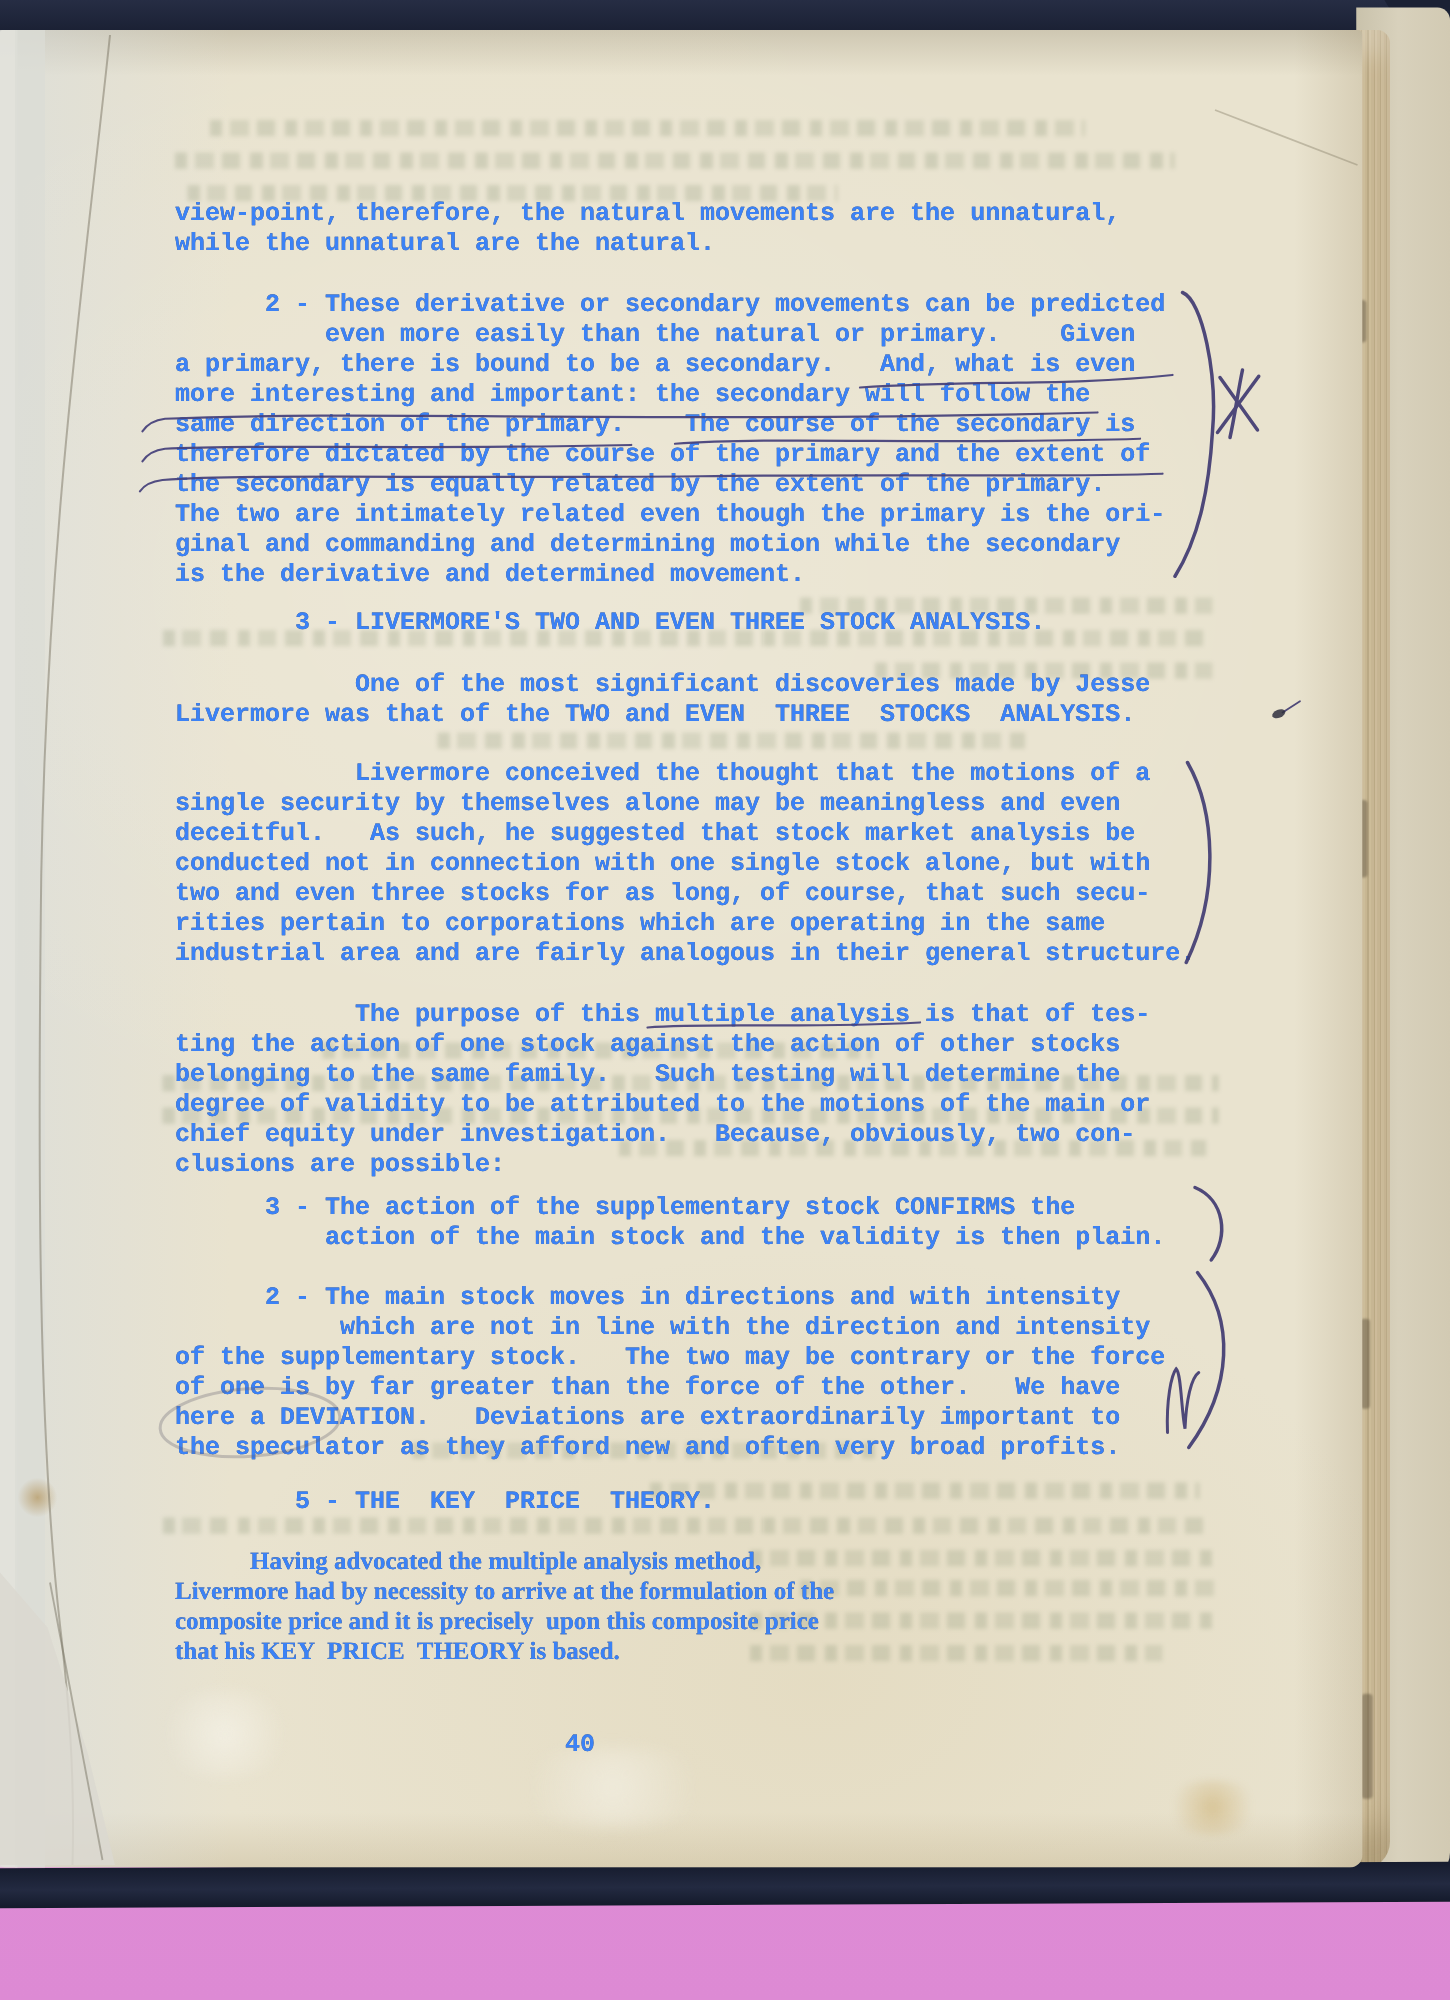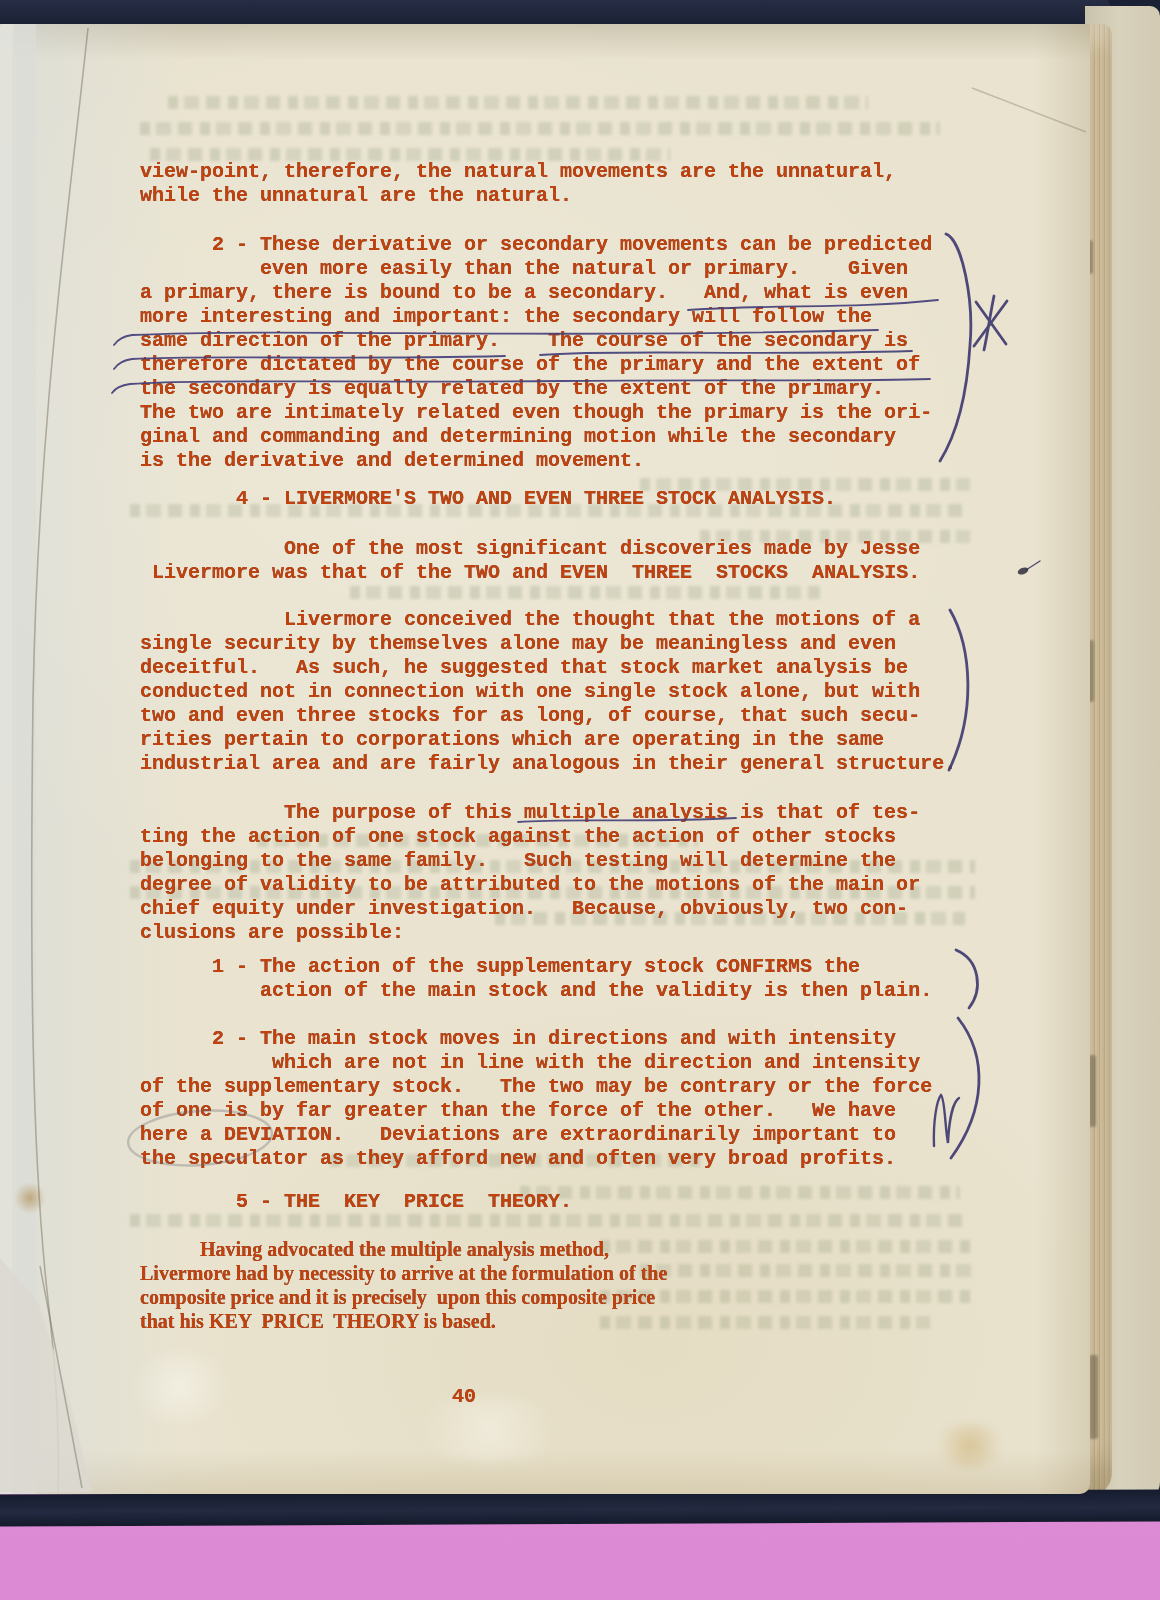--- a/index.html
+++ b/index.html
@@ -41,21 +41,21 @@
   .edge-strip-b{position:absolute;left:12px;top:24px;width:24px;height:1470px;background:#dbdcd5;opacity:.75;}
   
   .ghost{position:absolute;height:13px;opacity:.42;filter:blur(1.6px);
     background:repeating-linear-gradient(90deg, rgba(139,150,120,.65) 0 10px, rgba(139,150,120,0) 10px 16px,
       rgba(139,150,120,.5) 16px 31px, rgba(139,150,120,0) 31px 38px, rgba(139,150,120,.6) 38px 52px, rgba(139,150,120,0) 52px 60px);}
   
   .blob{position:absolute;border-radius:50%;}
   
   .tx{position:absolute;left:140px;white-space:pre;
     font:700 20px/24px "Liberation Mono","DejaVu Sans Mono",monospace;
-    color:#c2410c;text-shadow:0 0 .5px rgba(44,44,58,.85);letter-spacing:0;}
+    color:#3b82f6;text-shadow:0 0 .5px rgba(44,44,58,.85);letter-spacing:0;}
   .pen-layer{position:absolute;left:0;top:0;width:1160px;height:1600px;pointer-events:none;}
 </style>
 </head>
 <body>
 
 <div class="cover cover-top"></div>
 <div class="cover cover-corner-tr"></div>
 <div class="cover cover-wedge-br"></div>
 
 <div class="endpaper"></div>
@@ -101,37 +101,37 @@
 <div class="tx" style="top:233px;">      2 - These derivative or secondary movements can be predicted
           even more easily than the natural or primary.    Given
 a primary, there is bound to be a secondary.   And, what is even
 more interesting and important: the secondary will follow the
 same direction of the primary.    The course of the secondary is
 therefore dictated by the course of the primary and the extent of
 the secondary is equally related by the extent of the primary.
 The two are intimately related even though the primary is the ori-
 ginal and commanding and determining motion while the secondary
 is the derivative and determined movement.</div>
-<div class="tx" style="top:487px;">        4 - LIVERMORE'S TWO AND EVEN THREE STOCK ANALYSIS.</div>
-<div class="tx" style="top:537px;text-align:right;">            One of the most significant discoveries made by Jesse
+<div class="tx" style="top:487px;">        3 - LIVERMORE'S TWO AND EVEN THREE STOCK ANALYSIS.</div>
+<div class="tx" style="top:537px;">            One of the most significant discoveries made by Jesse
 Livermore was that of the TWO and EVEN  THREE  STOCKS  ANALYSIS.</div>
 <div class="tx" style="top:608px;font-family:Liberation Mono, monospace;">            Livermore conceived the thought that the motions of a
 single security by themselves alone may be meaningless and even
 deceitful.   As such, he suggested that stock market analysis be
 conducted not in connection with one single stock alone, but with
 two and even three stocks for as long, of course, that such secu-
 rities pertain to corporations which are operating in the same
 industrial area and are fairly analogous in their general structure.</div>
 <div class="tx" style="top:801px;">            The purpose of this multiple analysis is that of tes-
 ting the action of one stock against the action of other stocks
 belonging to the same family.   Such testing will determine the
 degree of validity to be attributed to the motions of the main or
 chief equity under investigation.   Because, obviously, two con-
 clusions are possible:</div>
-<div class="tx" style="top:955px;">      1 - The action of the supplementary stock CONFIRMS the
+<div class="tx" style="top:955px;">      3 - The action of the supplementary stock CONFIRMS the
           action of the main stock and the validity is then plain.</div>
 <div class="tx" style="top:1027px;">      2 - The main stock moves in directions and with intensity
            which are not in line with the direction and intensity
 of the supplementary stock.   The two may be contrary or the force
 of one is by far greater than the force of the other.   We have
 here a DEVIATION.   Deviations are extraordinarily important to
 the speculator as they afford new and often very broad profits.</div>
 <div class="tx" style="top:1190px;text-align:right;">        5 - THE  KEY  PRICE  THEORY.</div>
 <div class="tx" style="top:1237px;font-family:Liberation Serif, serif;">            Having advocated the multiple analysis method,
 Livermore had by necessity to arrive at the formulation of the

